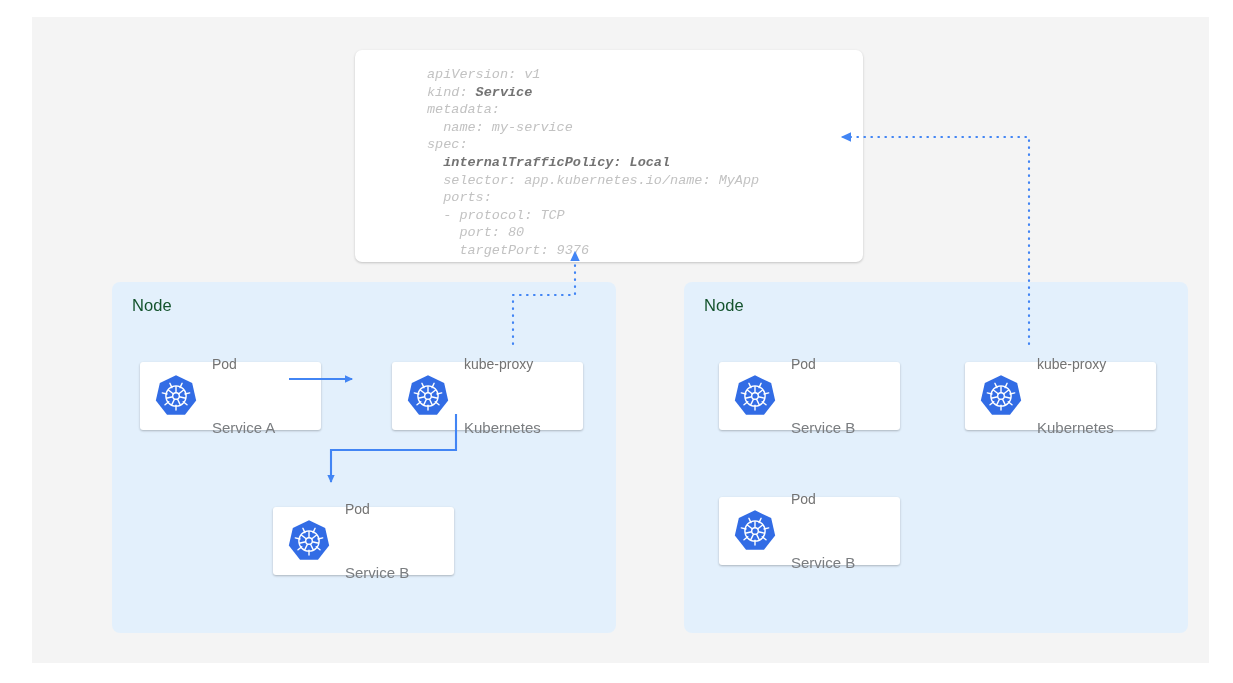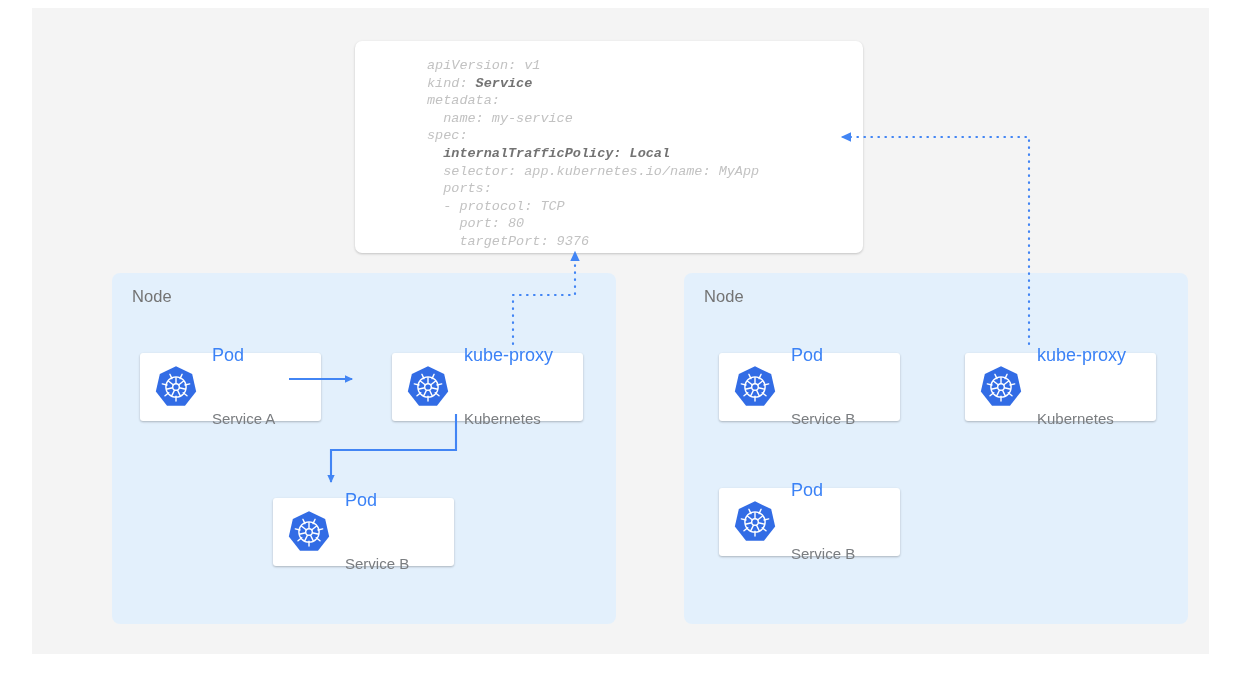--- a/index.html
+++ b/index.html
@@ -10,21 +10,21 @@
   body {
     width: 1233px;
     height: 683px;
     position: relative;
     font-family: "Liberation Sans", sans-serif;
     overflow: hidden;
   }
   #canvas {
     position: absolute;
     left: 32px;
-    top: 8px;
+    top: 17px;
     width: 1177px;
     height: 646px;
     background: #f4f4f4;
   }
   
   #yaml-card {
     position: absolute;
     left: 323px;
     top: 33px;
     width: 508px;
@@ -58,21 +58,21 @@
     background: #e3f0fc;
     border-radius: 8px;
   }
   #node-left  { left: 80px;  top: 265px; width: 504px; height: 351px; }
   #node-right { left: 652px; top: 265px; width: 504px; height: 351px; }
   .node-label {
     position: absolute;
     left: 20px;
     top: 14px;
     font-size: 16.5px;
-    color: #737373;
+    color: #14532d;
     letter-spacing: 0.1px;
   }
   
   .card {
     position: absolute;
     background: #ffffff;
     border-radius: 3px;
     box-shadow: 0 1px 2px rgba(0,0,0,0.16), 0 1px 3px rgba(0,0,0,0.10);
     display: flex;
     align-items: center;
@@ -84,22 +84,22 @@
     margin-left: 14px;
     flex: 0 0 auto;
   }
   .card .card-text {
     margin-left: 14px;
     display: flex;
     flex-direction: column;
     justify-content: center;
   }
   .card .card-title {
-    font-size: 18px;
-    color: #3b82f6;
+    font-size: 14px;
+    color: #737373;
     line-height: 21px;
     white-space: nowrap;
   }
   .card .card-sub {
     font-size: 15px;
     color: #7a7d80;
     line-height: 20px;
     white-space: nowrap;
     margin-top: 43px;
   }

